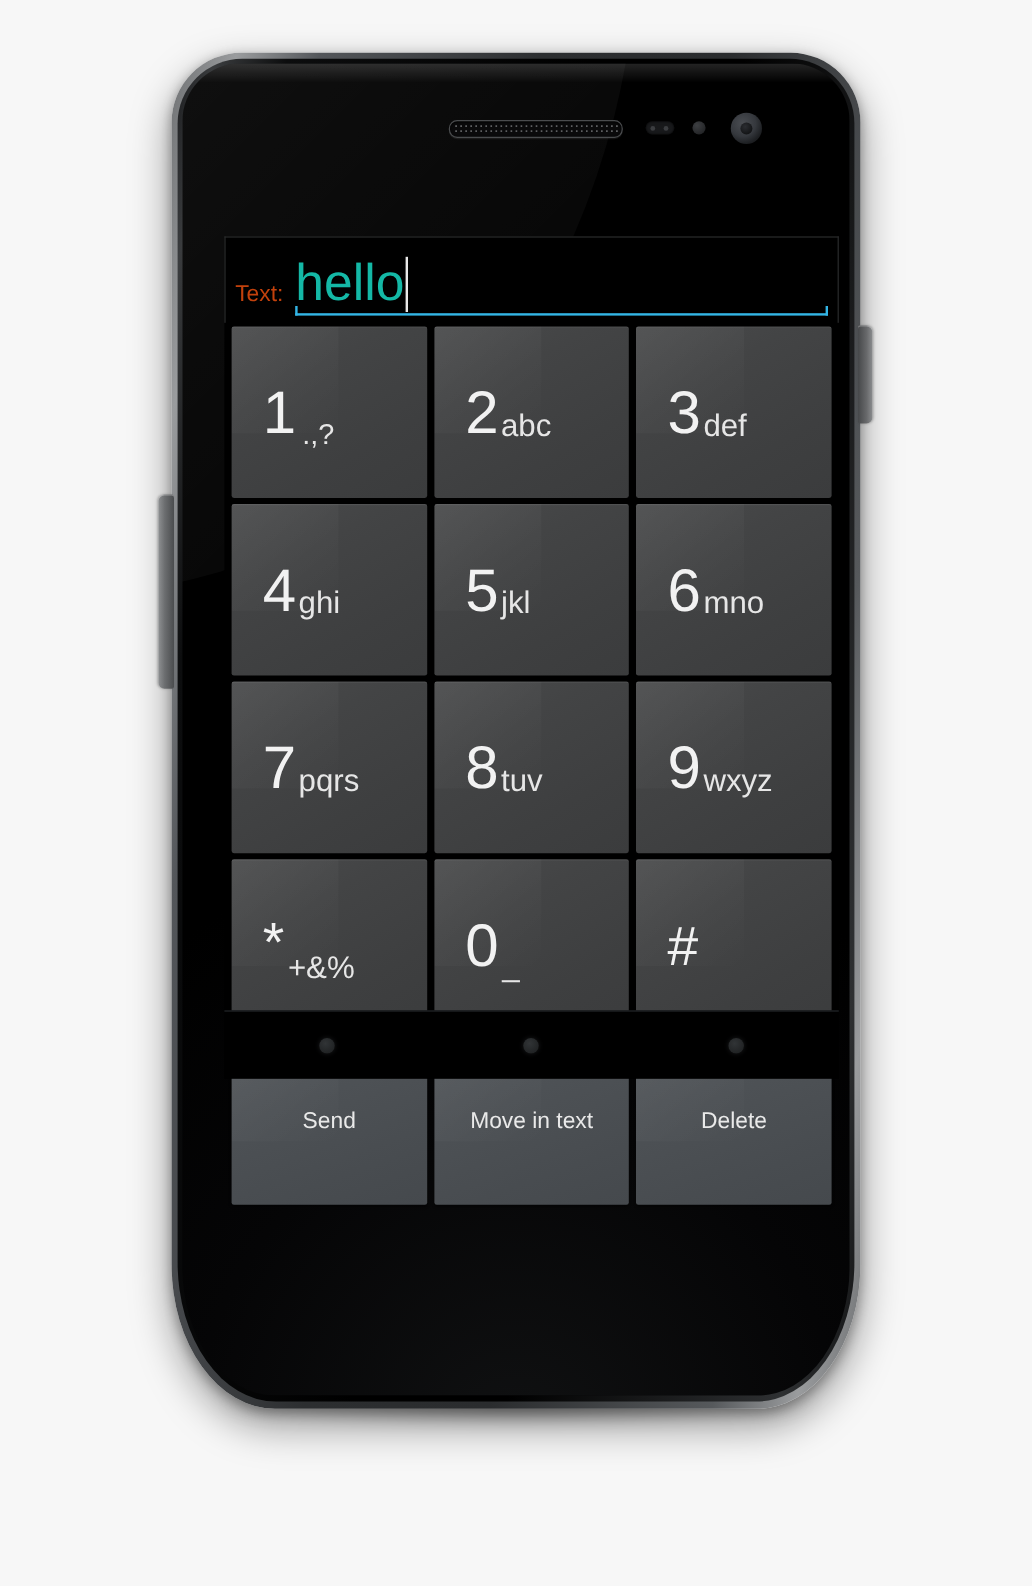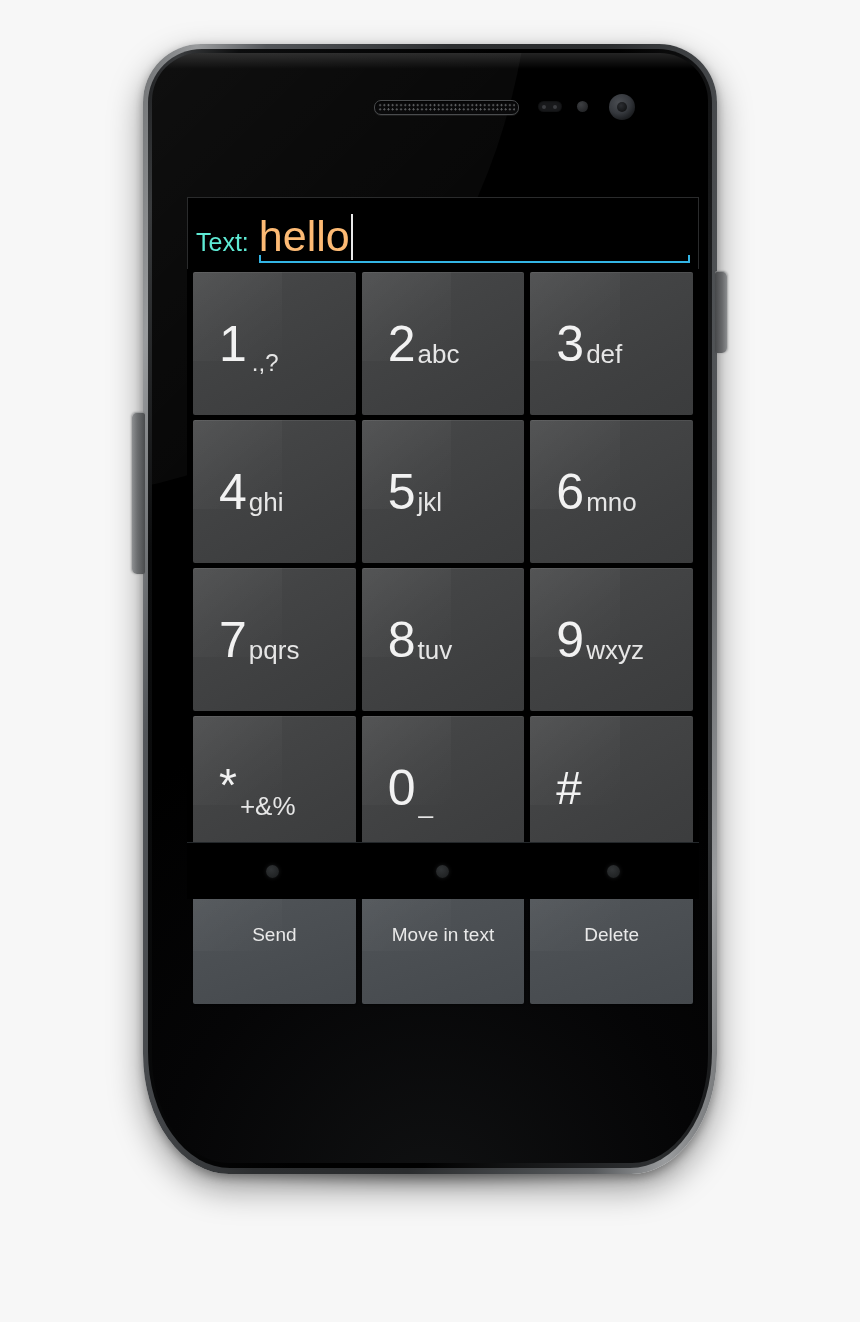--- a/index.html
+++ b/index.html
@@ -177,22 +177,22 @@
     height: 72px;
     border: 1px solid #2a2b2c;
     border-bottom: none;
     box-sizing: border-box;
     display: flex;
     align-items: flex-end;
     padding: 0 8px 6px 8px;
     background: transparent;
   }
   #text-label {
-    color: #5eead4;
-    font-size: 25px;
+    color: #c2410c;
+    font-size: 19px;
     line-height: 1;
     padding-bottom: 8px;
     white-space: nowrap;
   }
   #text-input-wrap {
     flex: 1;
     margin-left: 10px;
     position: relative;
     border-bottom: 2px solid #33b5e5;
     box-shadow: inset 0 0 0 0 transparent;
@@ -206,21 +206,21 @@
     content: "";
     position: absolute;
     bottom: -2px;
     width: 2px;
     height: 8px;
     background: #33b5e5;
   }
   #text-input-wrap::before { left: 0; }
   #text-input-wrap::after  { right: 0; }
   #text-input-value {
-    color: #fdba74;
+    color: #14b8a6;
     font-size: 43px;
     line-height: 1;
     letter-spacing: 0px;
     white-space: nowrap;
   }
   #text-caret {
     display: inline-block;
     width: 2px;
     height: 46px;
     background: #e8e8e8;

